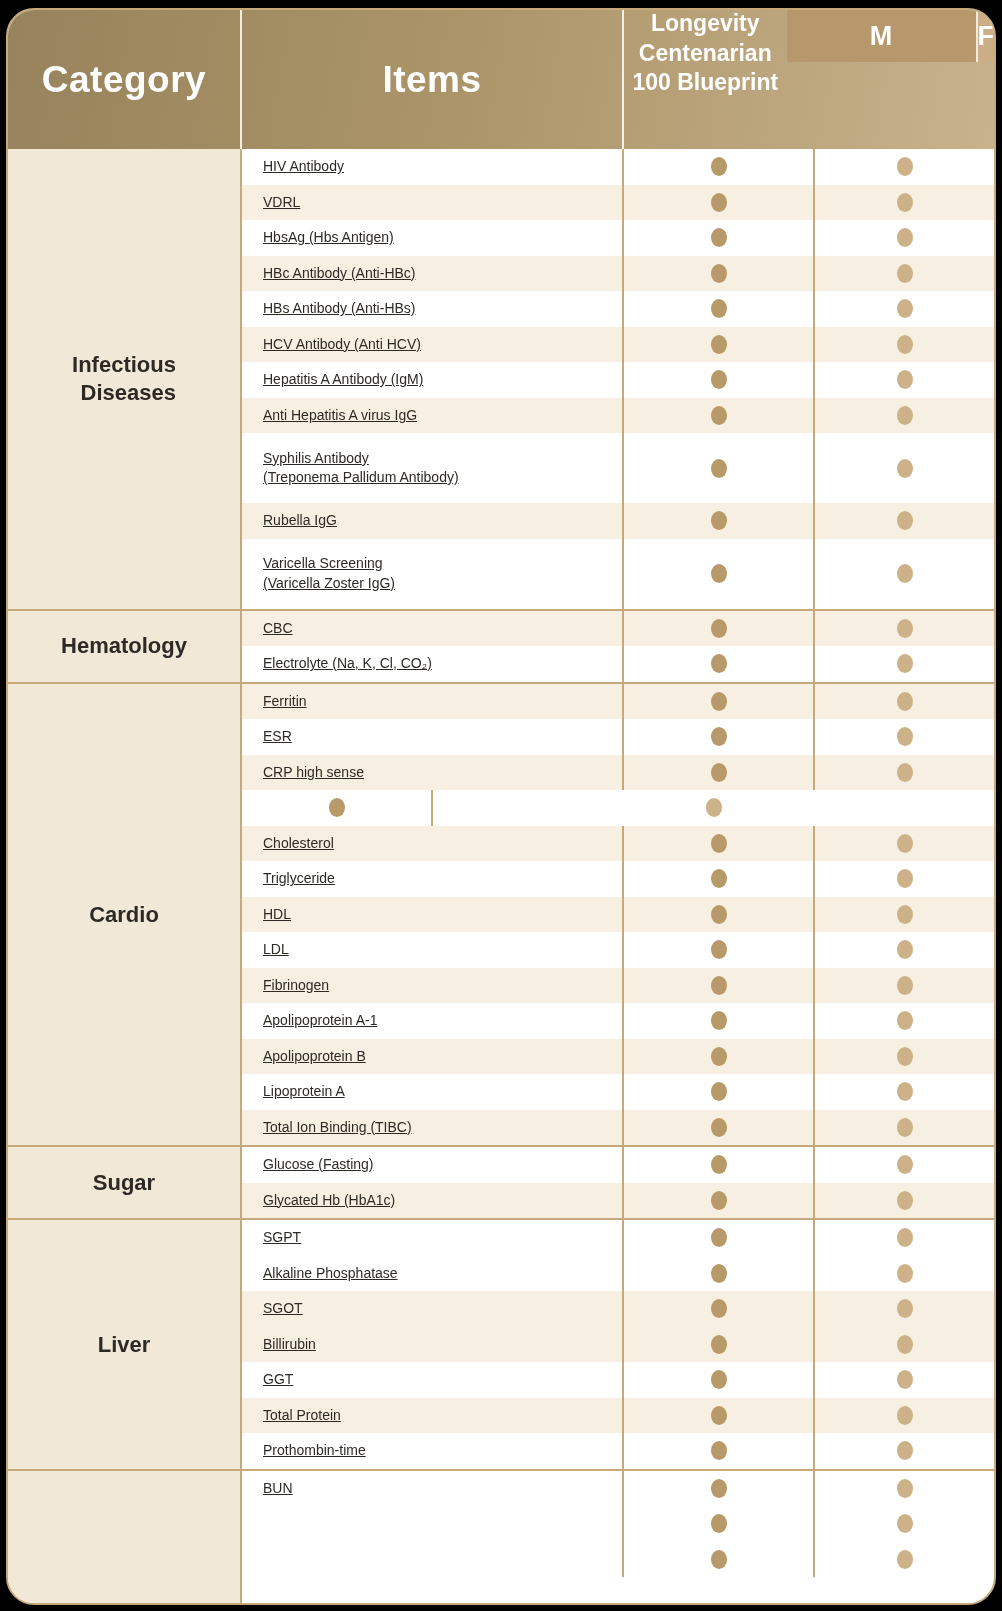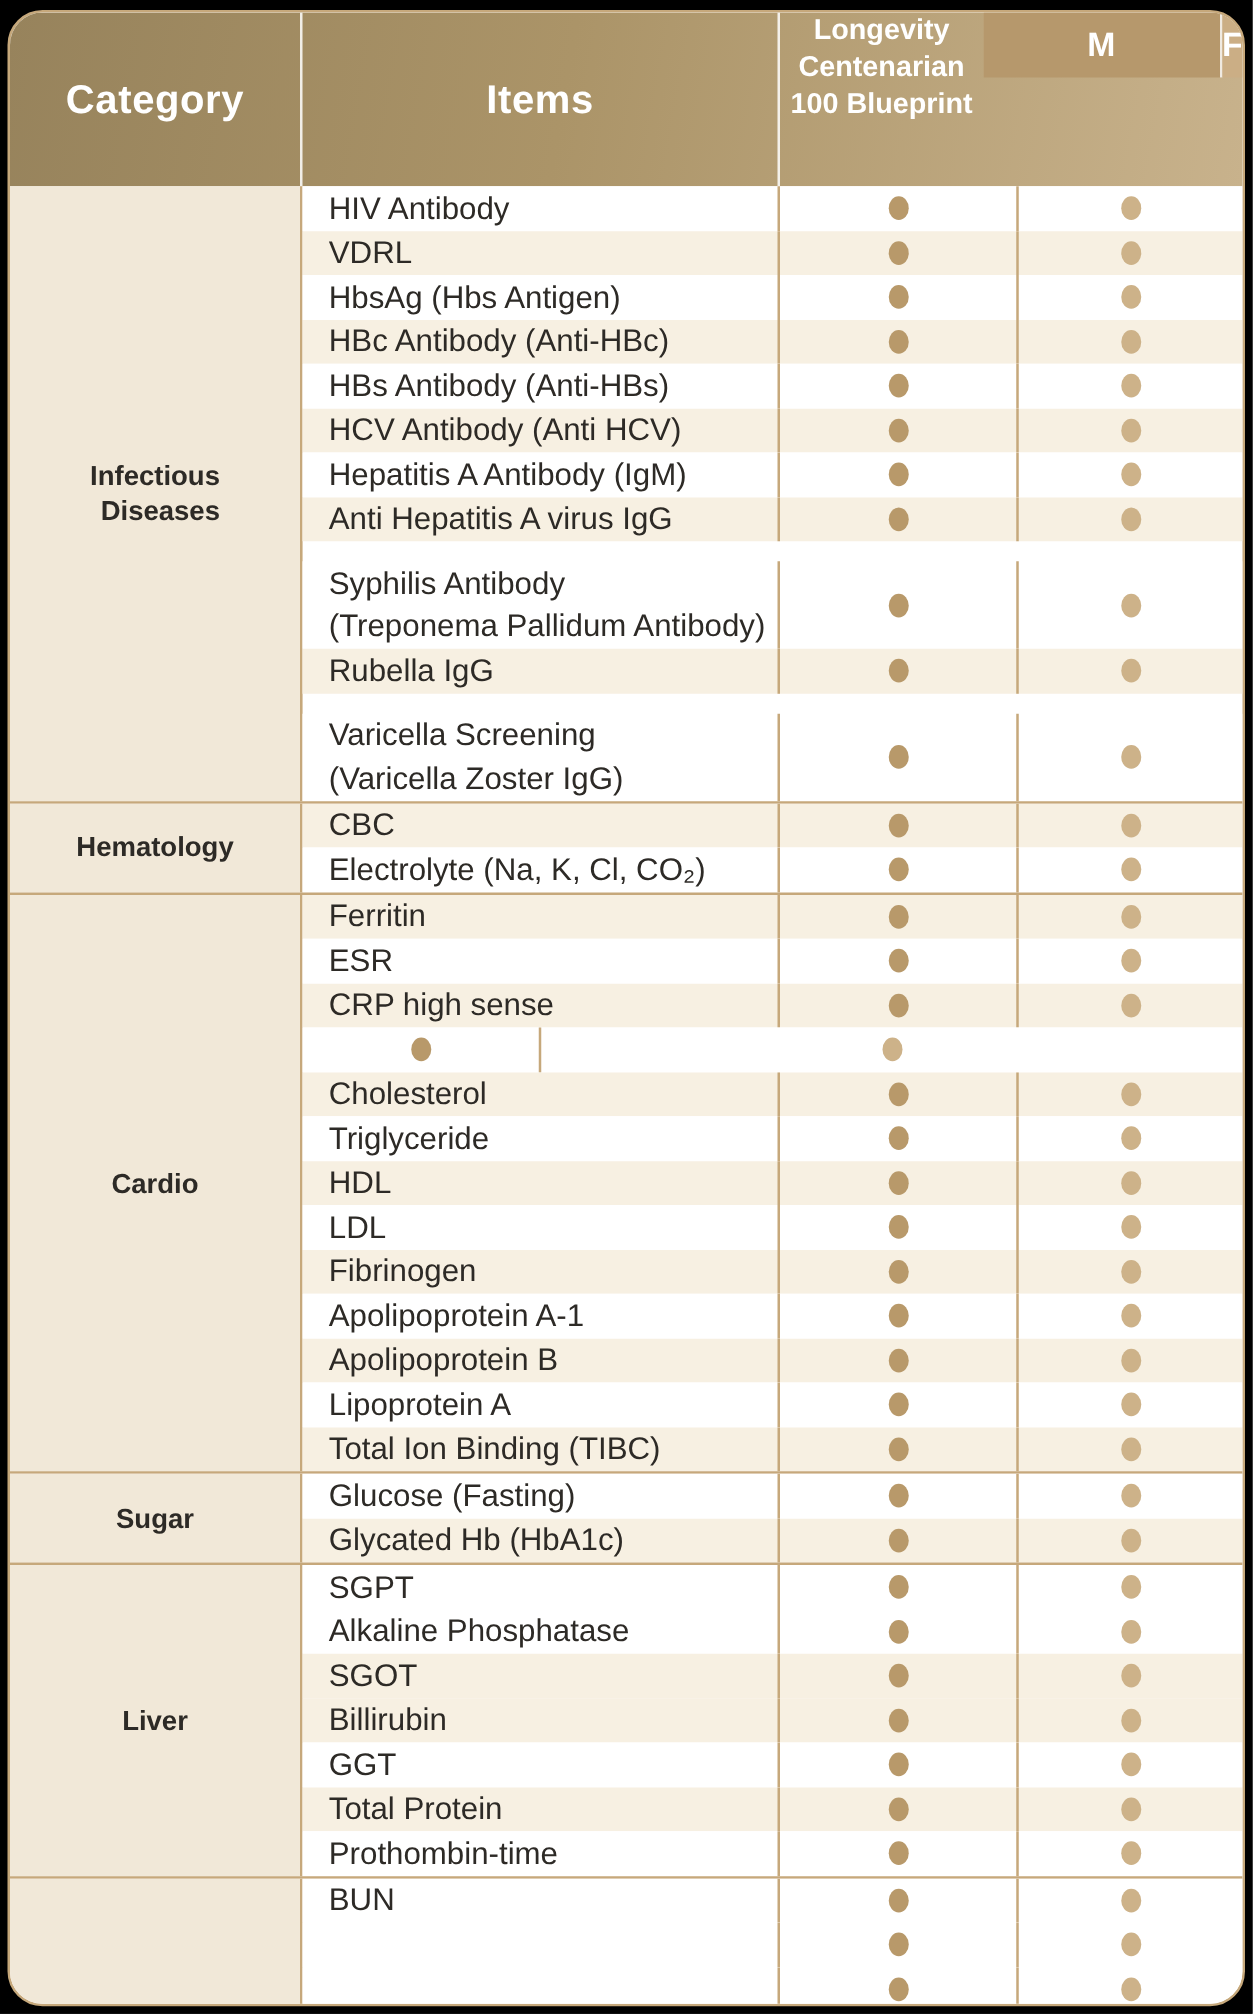--- a/index.html
+++ b/index.html
@@ -40,21 +40,21 @@
   
   .header {
     display: flex;
     height: 139px;
     flex: 0 0 139px;
     background: linear-gradient(100deg, var(--header-grad-a) 0%, var(--header-grad-b) 45%, var(--header-grad-c) 100%);
     color: #fff;
   }
   .h-cell {
     display: flex; align-items: center; justify-content: center;
-    font-size: 32px; font-weight: 600; letter-spacing: .5px;
+    font-size: 37px; font-weight: 600; letter-spacing: .5px;
   }
   .h-cat { width: var(--w-cat); border-right: 2px solid rgba(255,255,255,.85); }
   .h-items { width: var(--w-item); border-right: 2px solid rgba(255,255,255,.85); }
   .h-right { flex: 1; display: flex; flex-direction: row; }
   .h-title {
     height: 87px;
     display: flex; align-items: center; justify-content: center;
     text-align: center;
     font-size: 23px; font-weight: bold;
     line-height: 1.3;
@@ -78,31 +78,32 @@
     border-right: 2px solid var(--border-tan);
     display: flex; align-items: center; justify-content: center;
     text-align: right;
     font-size: 22px; font-weight: bold;
     color: var(--text-dark);
     line-height: 1.25;
     white-space: pre-line;
   }
   .sec-rows { flex: 1; display: flex; flex-direction: column; }
   .row { display: flex; height: 35.5px; background: var(--row-white); }
-  .row.tall { height: 70px; margin-top: 16px; }
+  .row.tall { height: 70px; }
   .row.cream { background: var(--row-cream); }
   .row .label {
     width: var(--w-item);
     border-right: 2px solid var(--border-tan);
     display: flex; align-items: center;
     padding-left: 21px; padding-right: 6px;
-    font-size: 25px;
+    font-size: 14px;
     color: var(--text-dark);
     line-height: 1.38;
     white-space: pre-line;
+    text-decoration: underline;
   }
   .cell-m, .cell-f { display: flex; align-items: center; justify-content: center; }
   .cell-m { width: var(--w-m); border-right: 2px solid var(--border-tan); }
   .cell-f { flex: 1; }
   .dot { width: 16px; height: 19px; border-radius: 50%; }
   .dot.m { background: var(--m-dot); }
   .dot.f { background: var(--f-dot); }
 </style>
 </head>
 <body>

